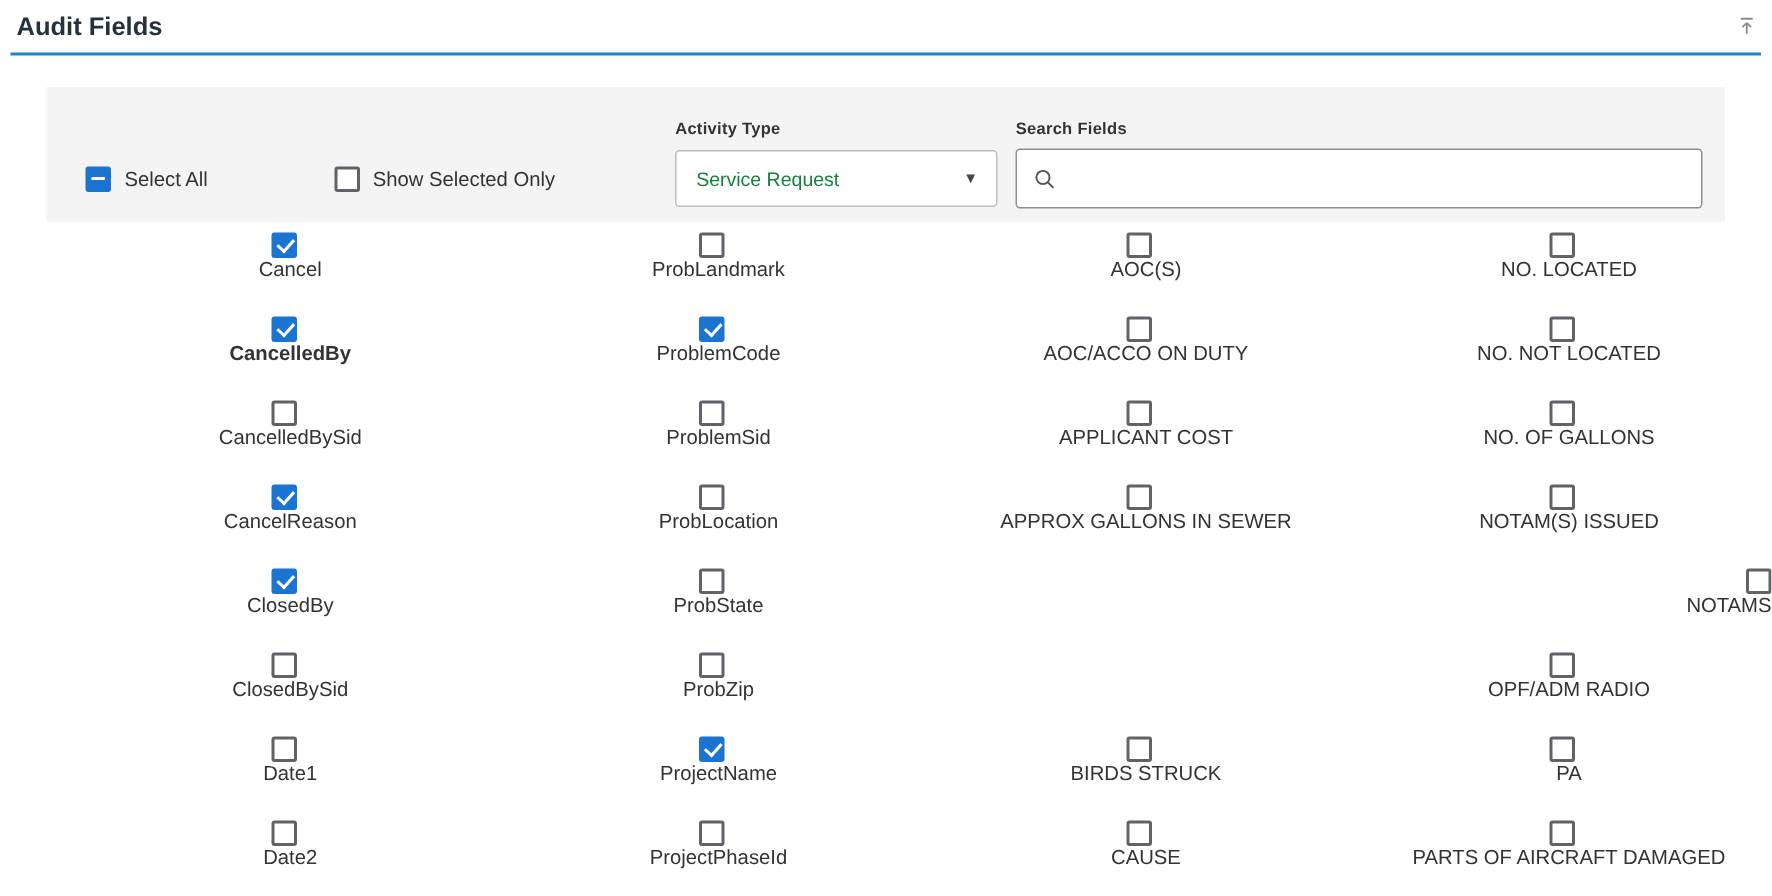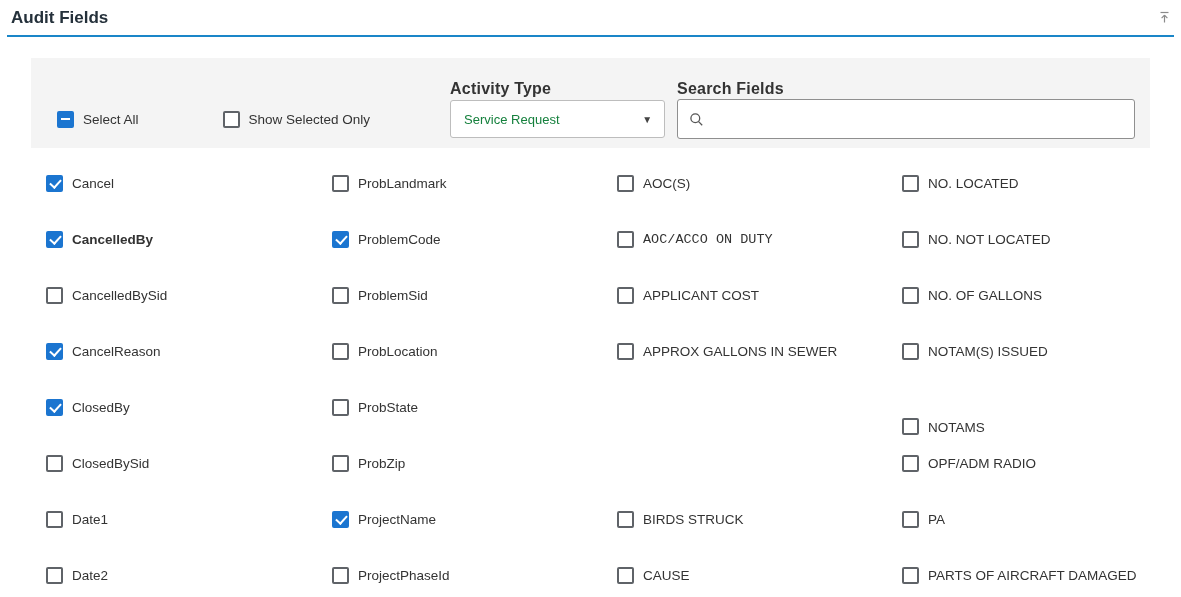--- a/index.html
+++ b/index.html
@@ -37,21 +37,21 @@
   .toolbar {
     margin: 21px 31px 0 31px;
     height: 90px;
     background: #f4f4f4;
     display: flex;
     padding: 22px 0 0 26px;
   }
   .tb-item { display: flex; flex-direction: column; }
   .tb-label {
     height: 13px;
-    font-size: 16px;
+    font-size: 11px;
     font-weight: 700;
     color: #333;
     margin-bottom: 7px;
     letter-spacing: .2px;
   }
   .tb-control { height: 38px; display: flex; align-items: center; }
   .tb-item.show-selected { margin-left: 84px; }
   .tb-item.activity { margin-left: 80px; }
   .tb-item.search { margin-left: 12px; }
 
@@ -130,20 +130,21 @@
   .fields-grid {
     margin: 7px 0 0 46px;
     display: grid;
     grid-template-columns: 286px 285px 285px auto;
     grid-auto-rows: 56px;
   }
   .field-cell {
     display: flex;
     align-items: center;
     cursor: pointer;
+    flex-direction: column;
   }
   .field-label {
     margin-left: 9px;
     font-size: 13.5px;
     color: #333;
     white-space: nowrap;
   }
 </style>
 </head>
 <body>
@@ -267,21 +268,21 @@
       <span class="field-label">ProjectName</span>
     </label>
     <label class="field-cell" style="grid-area: 8 / 2;">
       <span class="cb"></span>
       <span class="field-label">ProjectPhaseId</span>
     </label>
     <label class="field-cell" style="grid-area: 1 / 3;">
       <span class="cb"></span>
       <span class="field-label">AOC(S)</span>
     </label>
-    <label class="field-cell" style="grid-area: 2 / 3; font-family: Liberation Mono, monospace;">
+    <label class="field-cell" style="grid-area: 2 / 3;">
       <span class="cb"></span>
       <span class="field-label">AOC/ACCO ON DUTY</span>
     </label>
     <label class="field-cell" style="grid-area: 3 / 3;">
       <span class="cb"></span>
       <span class="field-label">APPLICANT COST</span>
     </label>
     <label class="field-cell" style="grid-area: 4 / 3;">
       <span class="cb"></span>
       <span class="field-label">APPROX GALLONS IN SEWER</span>

